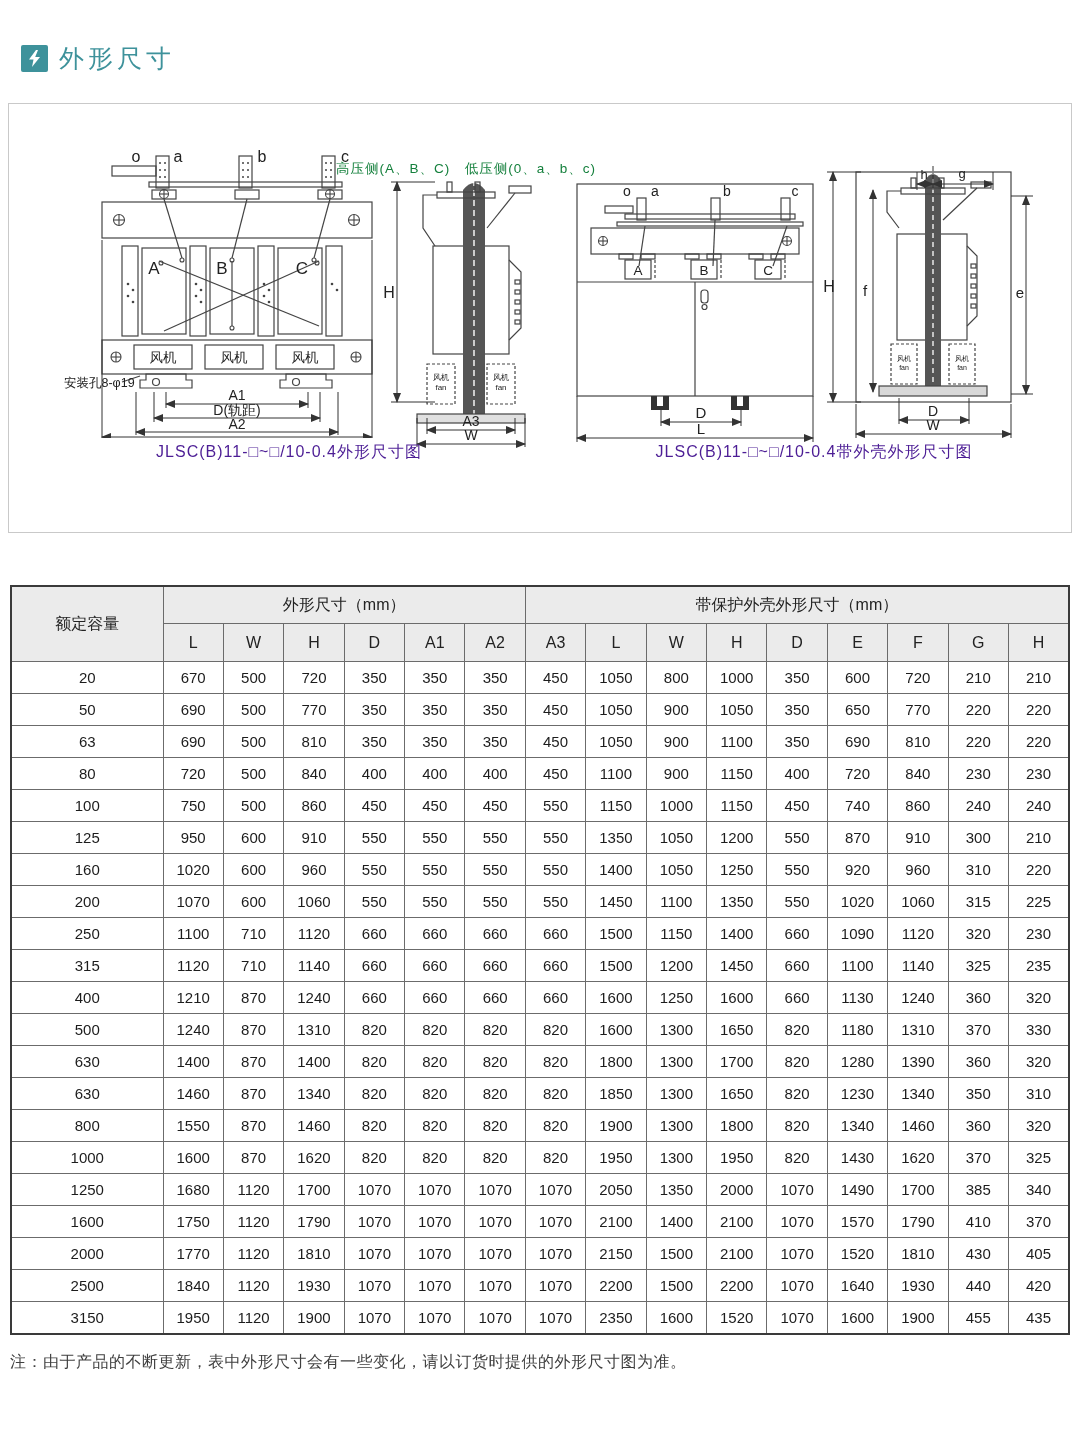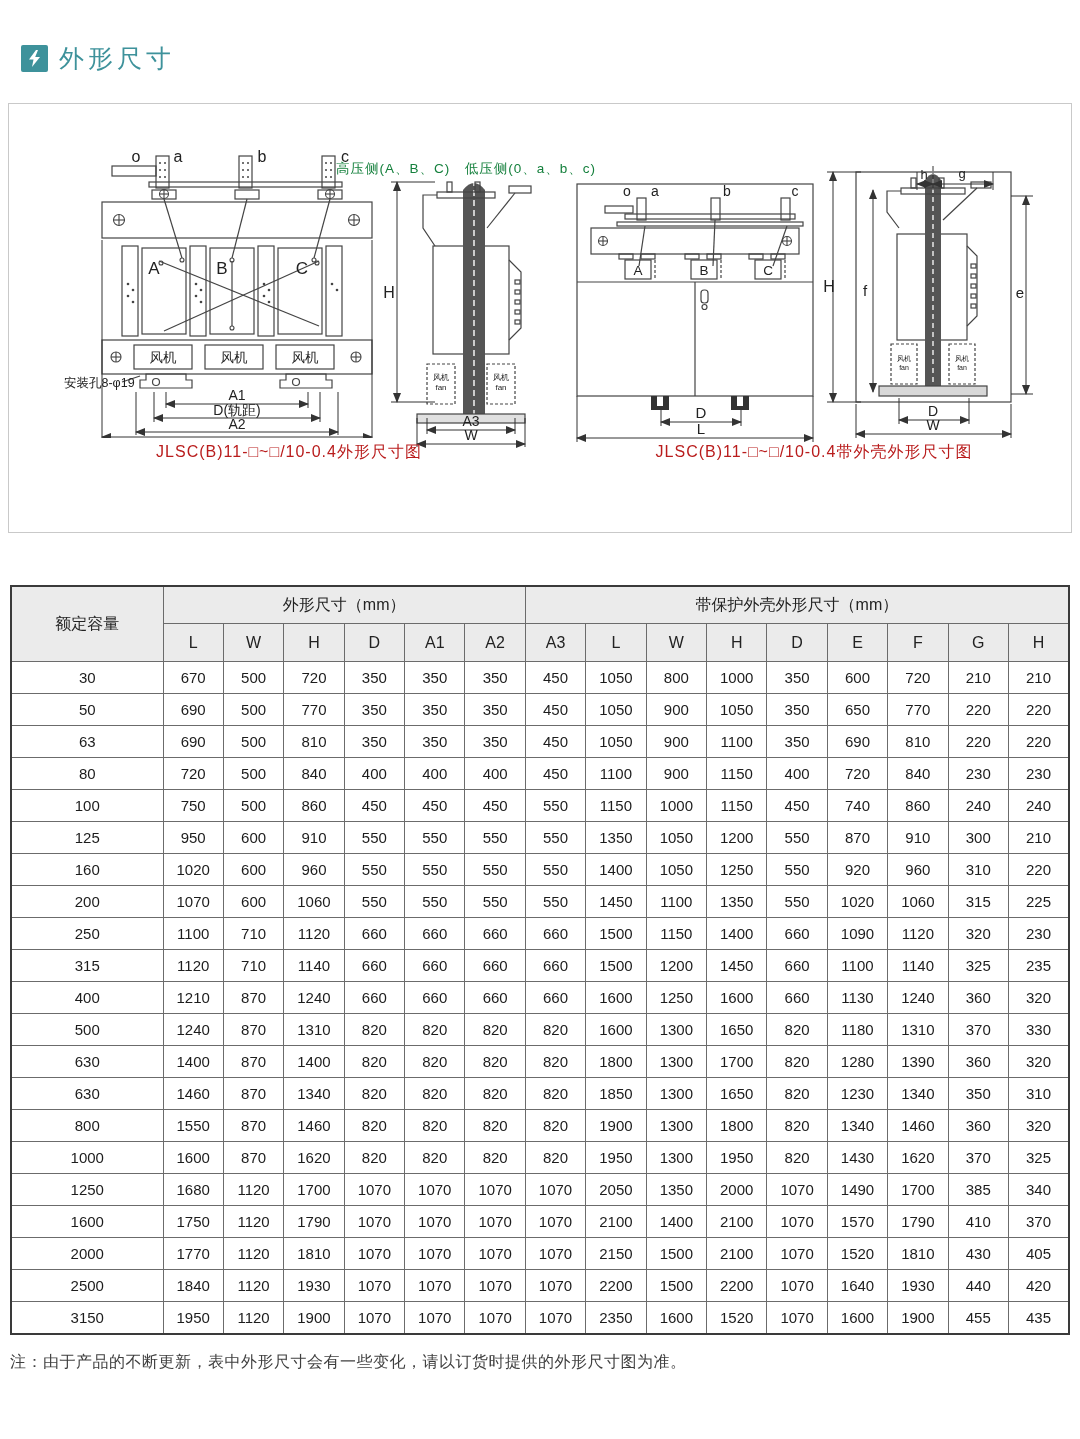--- a/index.html
+++ b/index.html
@@ -5,21 +5,21 @@
   html,body{margin:0;padding:0;background:#fff;}
   body{width:1080px;height:1439px;position:relative;font-family:"Liberation Sans","DejaVu Sans",sans-serif;color:#222;}
 
   .section-header{position:absolute;left:12px;top:42px;display:flex;align-items:center;gap:11px;padding-left:9px;}
   .bolt-box{width:27px;height:27px;background:#3E929B;display:flex;align-items:center;justify-content:center;border-radius:2px;}
   .section-title{color:#3E929B;font-size:25px;letter-spacing:4px;}
 
   .figure-panel{position:absolute;left:8px;top:103px;width:1062px;height:428px;border:1px solid #c9c9c9;background:#fff;}
   .dg{position:absolute;}
   .hvlv-note{position:absolute;left:288px;top:56px;font-size:13.5px;color:#15803d;letter-spacing:1px;margin-left:39px;}
-  .diagram-caption{position:absolute;top:338px;font-size:16px;color:#b91c1c;text-align:center;letter-spacing:1px;}
+  .diagram-caption{position:absolute;top:338px;font-size:16px;color:#4c1d95;text-align:center;letter-spacing:1px;}
   .cap-left{left:95px;width:370px;}
   .cap-right{left:590px;width:430px;}
 
   .dim-table{position:absolute;left:10px;top:585px;width:1060px;border-collapse:collapse;table-layout:fixed;border:2px solid #3a3a3a;}
   .dim-table th,.dim-table td{border:1px solid #6b6b6b;text-align:center;vertical-align:middle;padding:0;}
   .dim-table thead th{background:#EBEBEB;font-weight:normal;font-size:16px;color:#222;}
   .dim-table thead tr.gr th{height:36px;}
   .dim-table thead tr.sub th{height:37px;}
   .dim-table tbody td{height:31px;font-size:15px;background:#fff;color:#1c1c1c;}
 
@@ -375,21 +375,21 @@
         <th>H</th>
         <th>D</th>
         <th>E</th>
         <th>F</th>
         <th>G</th>
         <th>H</th>
       </tr>
   </thead>
   <tbody>
       <tr>
-        <td>30</td>
+        <td>20</td>
         <td>670</td>
         <td>500</td>
         <td>720</td>
         <td>350</td>
         <td>350</td>
         <td>350</td>
         <td>450</td>
         <td>1050</td>
         <td>800</td>
         <td>1000</td>

